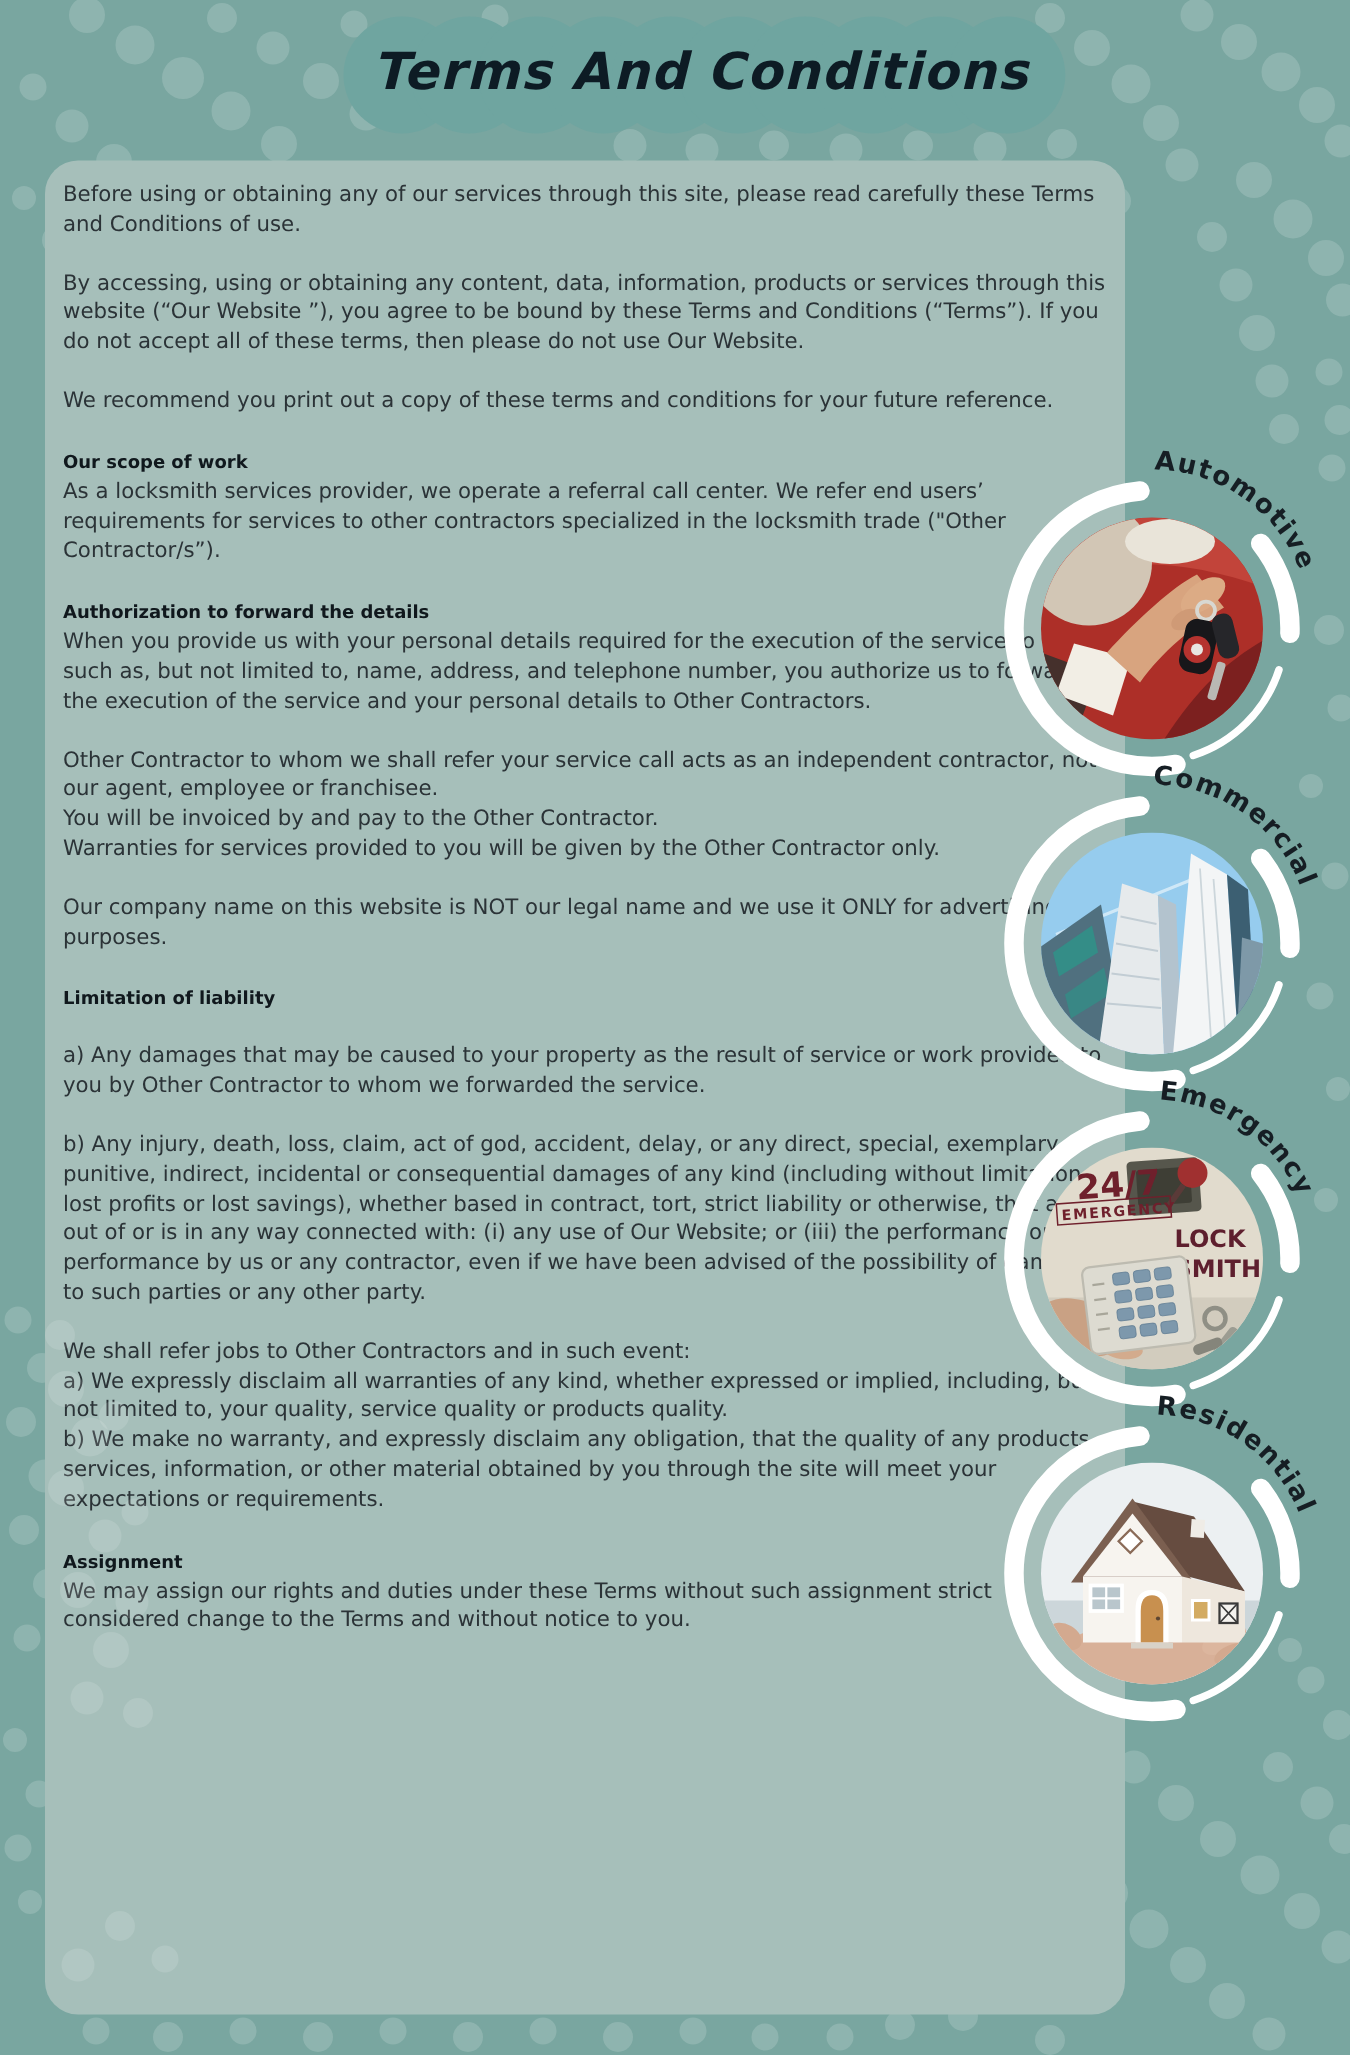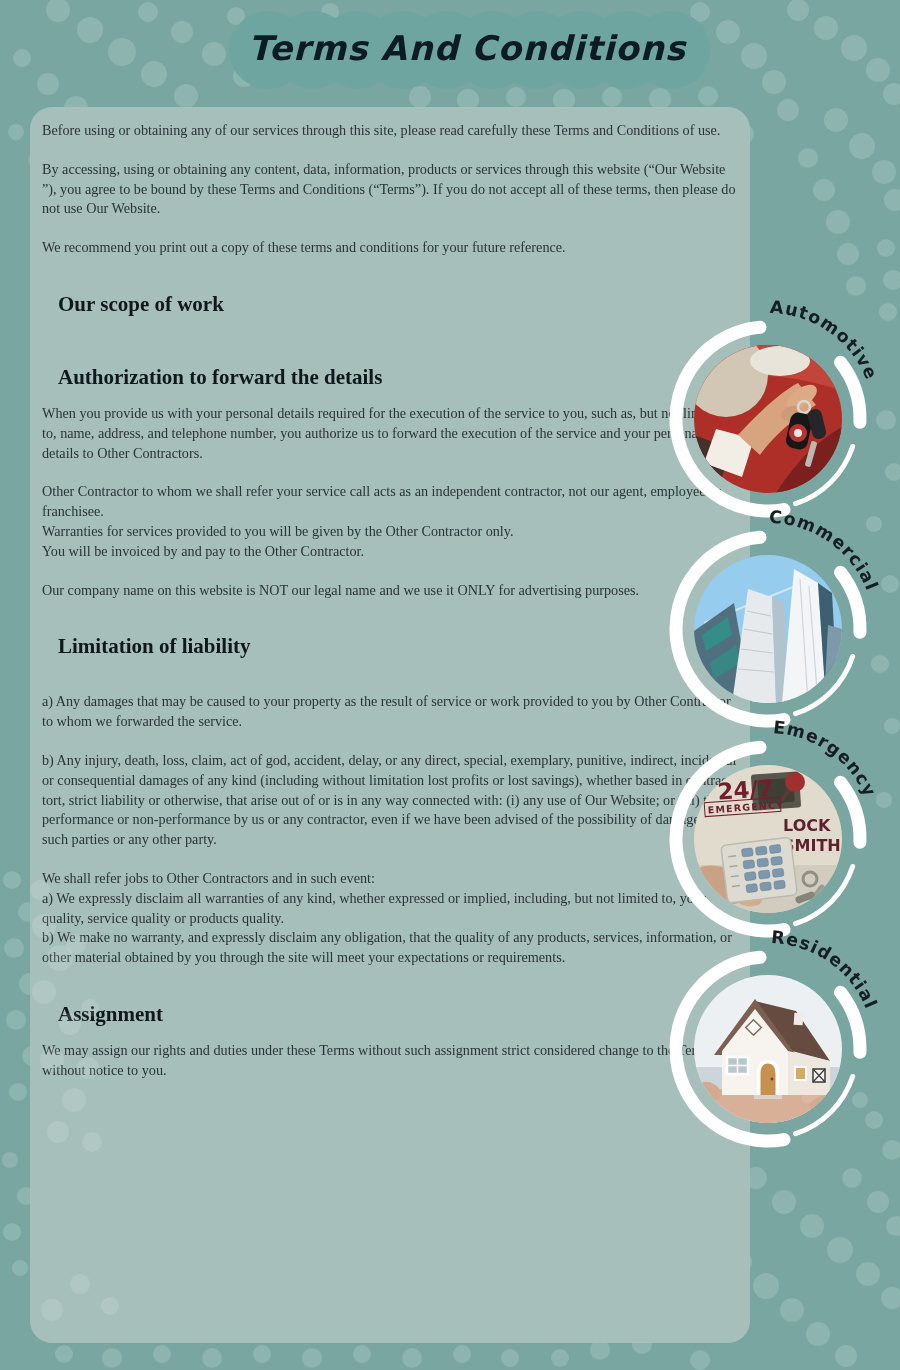--- a/index.html
+++ b/index.html
@@ -19,28 +19,28 @@
     display:flex; align-items:center; justify-content:center;
     font-size:34px; font-weight:bold; font-style:italic;
     letter-spacing:1px; transform:skewX(-3deg);
     color:var(--title_text,#0d1b24);
   }
 
   
   .panel {
     position:absolute; left:30px; top:107px; width:720px; height:1236px;
     background:var(--panel,#a6bfba); border-radius:22px;
-    box-sizing:border-box; padding:14px 9px 0 12px; z-index:2;font-family:Liberation Serif, serif;
+    box-sizing:border-box; padding:14px 9px 0 12px; z-index:2;
   }
   .panel p.body {
     margin:0; font-size:14.2px; line-height:19.8px;
     color:var(--body_text,#2b3337);
   }
   .panel h3.heading {
-    margin:16px; font-size:21px; line-height:22px; font-weight:bold;
+    margin:0; font-size:12px; line-height:22px; font-weight:bold;
     color:var(--heading_text,#10181d);
   }
   .panel .gap { height:19px; }
 
   
   .badge { position:absolute; width:240px; height:240px; z-index:4; }
   .badge-label-text {
     font-size:17.5px; font-weight:bold; letter-spacing:1.2px;
     fill:var(--label_text,#161e24);
     font-family:"DejaVu Sans","Liberation Sans",sans-serif;
@@ -198,27 +198,28 @@
 
   <div class="panel">
     <div id="blocks">
         <p class="body">Before using or obtaining any of our services through this site, please read carefully these Terms and Conditions of use.</p>
         <div class="gap"></div>
         <p class="body">By accessing, using or obtaining any content, data, information, products or services through this website (“Our Website ”), you agree to be bound by these Terms and Conditions (“Terms”). If you do not accept all of these terms, then please do not use Our Website.</p>
         <div class="gap"></div>
         <p class="body">We recommend you print out a copy of these terms and conditions for your future reference.</p>
         <div class="gap"></div>
         <h3 class="heading">Our scope of work</h3>
+        <p class="body">As a locksmith services provider, we operate a referral call center. We refer end users’ requirements for services to other contractors specialized in the locksmith trade ("Other Contractor/s”).</p>
         <div class="gap"></div>
         <h3 class="heading">Authorization to forward the details</h3>
         <p class="body">When you provide us with your personal details required for the execution of the service to you, such as, but not limited to, name, address, and telephone number, you authorize us to forward the execution of the service and your personal details to Other Contractors.</p>
         <div class="gap"></div>
         <p class="body">Other Contractor to whom we shall refer your service call acts as an independent contractor, not our agent, employee or franchisee.</p>
+        <p class="body">You will be invoiced by and pay to the Other Contractor.</p>
         <p class="body">Warranties for services provided to you will be given by the Other Contractor only.</p>
-        <p class="body">You will be invoiced by and pay to the Other Contractor.</p>
         <div class="gap"></div>
         <p class="body">Our company name on this website is NOT our legal name and we use it ONLY for advertising purposes.</p>
         <div class="gap"></div>
         <h3 class="heading">Limitation of liability</h3>
         <div class="gap"></div>
         <p class="body">a) Any damages that may be caused to your property as the result of service or work provided to you by Other Contractor to whom we forwarded the service.</p>
         <div class="gap"></div>
         <p class="body">b) Any injury, death, loss, claim, act of god, accident, delay, or any direct, special, exemplary, punitive, indirect, incidental or consequential damages of any kind (including without limitation lost profits or lost savings), whether based in contract, tort, strict liability or otherwise, that arise out of or is in any way connected with: (i) any use of Our Website; or (iii) the performance or non-performance by us or any contractor, even if we have been advised of the possibility of damages to such parties or any other party.</p>
         <div class="gap"></div>
         <p class="body">We shall refer jobs to Other Contractors and in such event:</p>

